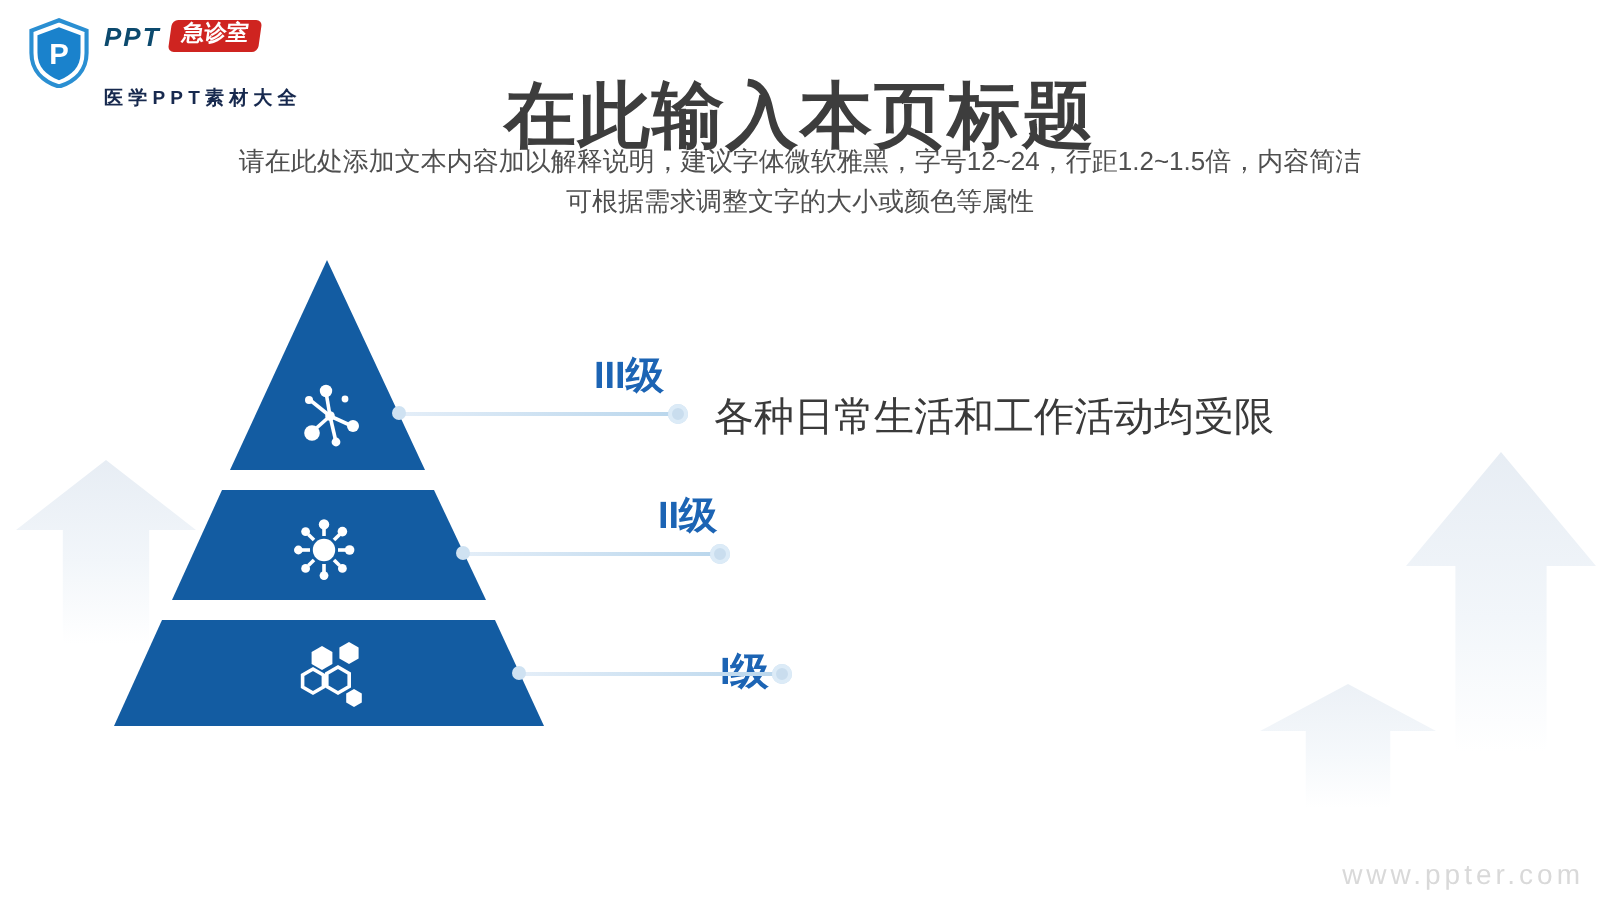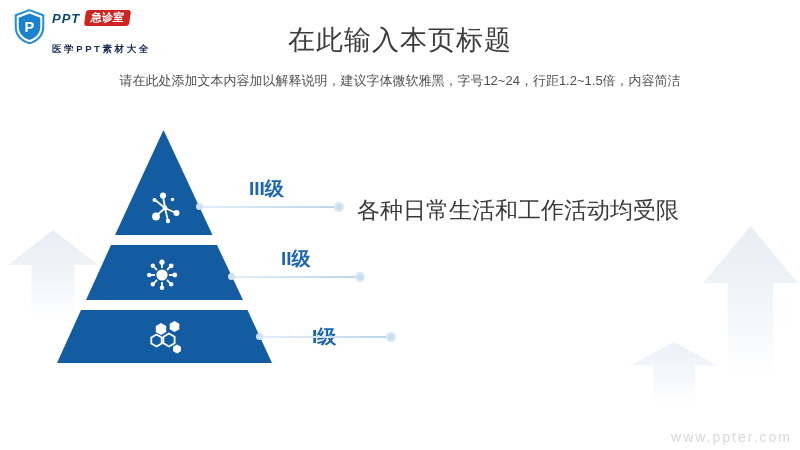--- a/index.html
+++ b/index.html
@@ -22,52 +22,52 @@
   .logo{position:absolute;left:14px;top:9px;display:flex;align-items:flex-start;z-index:3;}
   .logo-shield{width:31px;height:35px;margin-right:7px;}
   .logo-text{display:flex;flex-direction:column;}
   .brand-row{display:flex;align-items:center;height:18px;}
   .brand{font-size:13px;font-weight:900;font-style:italic;color:#0c4a6e;letter-spacing:1px;line-height:1;}
   .badge{background:#cf2420;color:#ffffff;font-size:11px;font-weight:bold;line-height:1;
          padding:2px 6px 3px;border-radius:3px;transform:skewX(-8deg);margin-left:5px;}
   .tagline{font-size:9.5px;font-weight:bold;color:#17294e;letter-spacing:2.6px;margin-top:16px;white-space:nowrap;}
 
   
-  .title{position:absolute;left:0;right:0;top:22px;margin:0;text-align:center;
-         font-size:27px;font-weight:normal;color:#3d3d3d;letter-spacing:1px;z-index:2;}
+  .title{position:absolute;left:0;right:0;top:22px;margin:12px;text-align:center;
+         font-size:36px;font-weight:bold;color:#3d3d3d;letter-spacing:1px;z-index:2;}
   .subtitle{position:absolute;left:0;right:0;top:71px;margin:0;text-align:center;
             font-size:13px;color:#4f4f4f;line-height:1.55;z-index:2;}
   .subtitle .line{display:block;}
 
   
   .pyramid{position:absolute;left:57px;top:130px;width:215px;height:233px;z-index:1;}
   .level{position:absolute;left:0;top:0;width:215px;height:233px;background:#135ca2;}
   .level1{clip-path:polygon(106.5px 0px,155.5px 105px,58px 105px);}
   .level2{clip-path:polygon(54px 115px,160px 115px,186px 170px,29px 170px);}
   .level3{clip-path:polygon(24px 180px,190.5px 180px,215px 233px,0px 233px);}
   .p-icon{position:absolute;width:40px;height:40px;z-index:2;}
   .p-icon1{left:88px;top:57px;}
   .p-icon2{left:85px;top:125px;}
   .p-icon3{left:89px;top:188px;}
 
   
-  .row-label{position:absolute;font-weight:bold;color:#1c64b4;font-size:19px;z-index:2;line-height:1;}
+  .row-label{position:absolute;font-weight:bold;color:#1c64b4;font-size:19px;z-index:2;line-height:1;margin-left:48px;}
   .label1{left:249px;top:179px;}
   .label2{left:281px;top:249px;text-align:right;}
   .label3{left:312px;top:327px;}
   .cline{position:absolute;height:2px;background:linear-gradient(to right,#e4eef8,#b9d6ec);z-index:2;}
   .cline1{left:200px;top:206px;width:140px;}
   .cline2{left:231px;top:276px;width:130px;}
   .cline3{left:259px;top:336px;width:133px;}
   .dot{position:absolute;border-radius:50%;z-index:3;}
   .dot-start{width:7px;height:7px;background:#cfe2f2;}
   .dot-end{width:10px;height:10px;background:#c9ddee;box-shadow:inset 0 0 0 2px #dcebf7;}
   .ds1{left:196px;top:203px;} .ds2{left:228px;top:273px;} .ds3{left:256px;top:333px;}
   .de1{left:334px;top:202px;} .de2{left:355px;top:272px;} .de3{left:386px;top:332px;}
-  .desc{position:absolute;font-size:23px;color:#3a3a3a;z-index:2;white-space:nowrap;line-height:1;}
+  .desc{position:absolute;font-size:20px;color:#3a3a3a;z-index:2;white-space:nowrap;line-height:1;}
   .desc1{left:357px;top:199px;}
   .desc2{left:376px;top:269px;}
   .desc3{left:409px;top:329px;}
 
   
   .watermark{position:absolute;right:8px;bottom:5px;font-size:14px;color:#d9d9d9;letter-spacing:2px;z-index:2;}
 </style>
 </head>
 <body>
 
@@ -88,20 +88,21 @@
         <span class="brand">PPT</span>
         <span class="badge">急诊室</span>
       </div>
       <span class="tagline">医学PPT素材大全</span>
     </div>
   </div>
 
   <h1 class="title">在此输入本页标题</h1>
   <p class="subtitle">
     <span class="line">请在此处添加文本内容加以解释说明，建议字体微软雅黑，字号12~24，行距1.2~1.5倍，内容简洁</span>
+    <span class="line">可根据需求调整文字的大小或颜色等属性</span>
   </p>
 
   <div class="pyramid">
     <div class="level level1"></div>
     <div class="level level2"></div>
     <div class="level level3"></div>
 
     <svg class="p-icon p-icon1" viewBox="0 0 40 40">
       <g stroke="#ffffff" stroke-width="1.8">
         <line x1="20" y1="21" x2="18" y2="9"></line>

